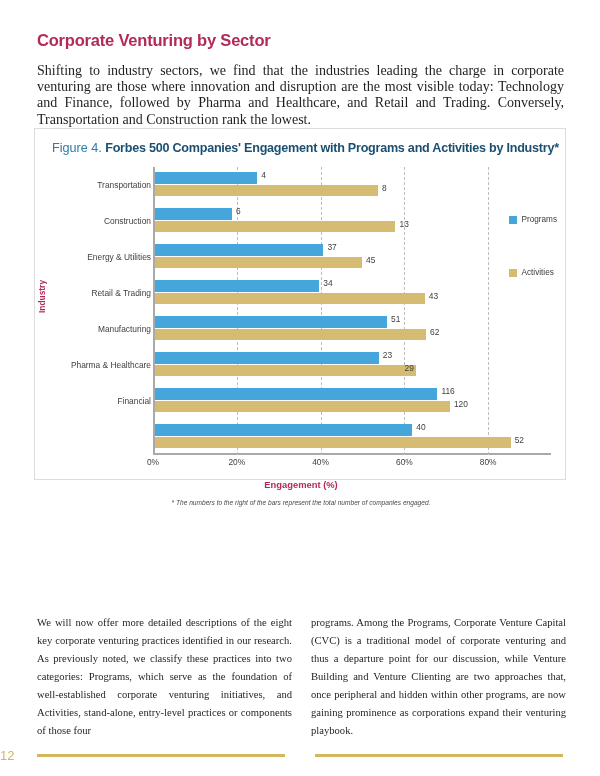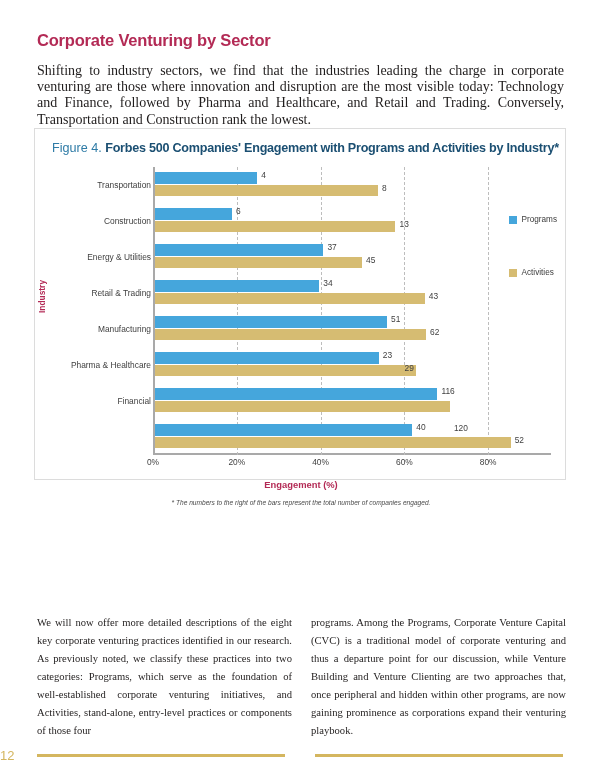--- a/index.html
+++ b/index.html
@@ -337,21 +337,21 @@
         <div class="bar-group" style="top: 180px;">
           <div class="bar programs" style="width: 224.137px; background: rgb(69, 166, 220);"></div>
           <div class="bar-value programs" style="left: 228.137px;">23</div>
           <div class="bar activities" style="width: 261.842px; background: rgb(214, 188, 114);"></div>
           <div class="bar-value activities" style="left: 250px;">29</div>
         </div>
         <div class="bar-group" style="top: 216px;">
           <div class="bar programs" style="width: 282.789px; background: rgb(69, 166, 220);"></div>
           <div class="bar-value programs" style="left: 286.789px;">116</div>
           <div class="bar activities" style="width: 295.358px; background: rgb(214, 188, 114);"></div>
-          <div class="bar-value activities" style="left: 299.358px; margin-top: 24px;">120</div>
+          <div class="bar-value activities" style="left: 299.358px;">120</div>
         </div>
         <div class="bar-group" style="top: 252px;">
           <div class="bar programs" style="width: 257.653px; background: rgb(69, 166, 220);"></div>
           <div class="bar-value programs" style="left: 261.653px;">40</div>
           <div class="bar activities" style="width: 356.105px; background: rgb(214, 188, 114);"></div>
           <div class="bar-value activities" style="left: 360.105px;">52</div>
         </div>
       </div>
 
     <div class="x-ticks" id="x-ticks">

